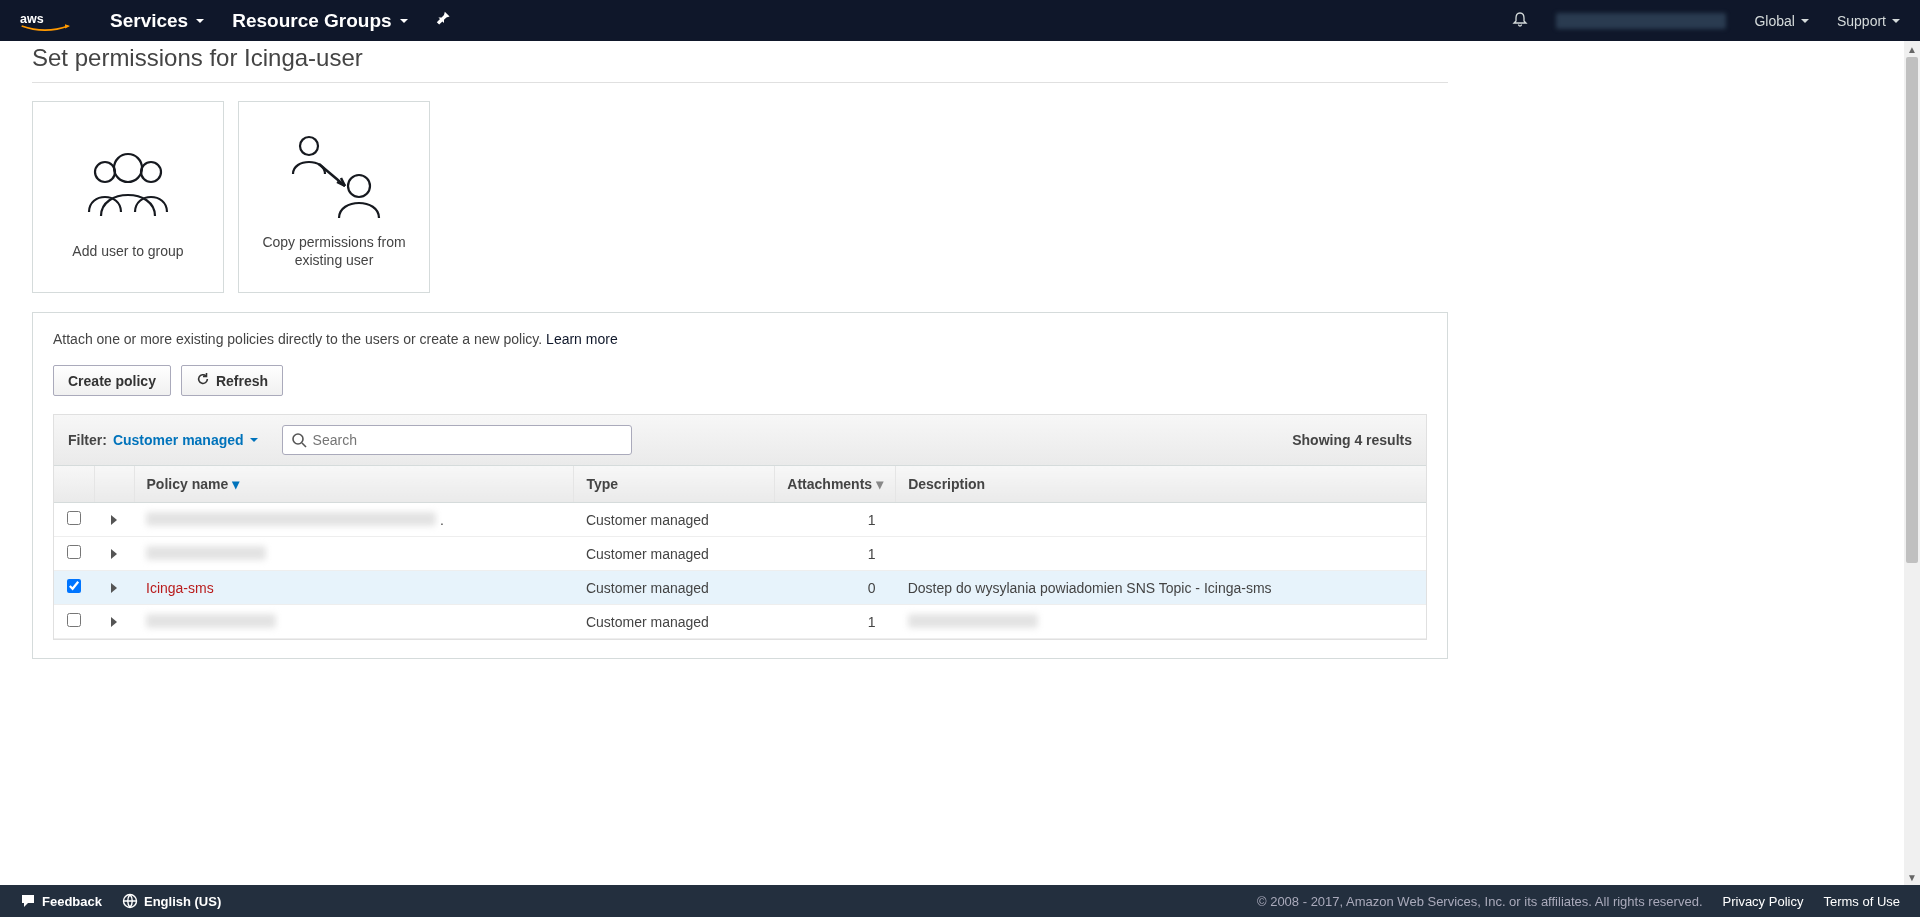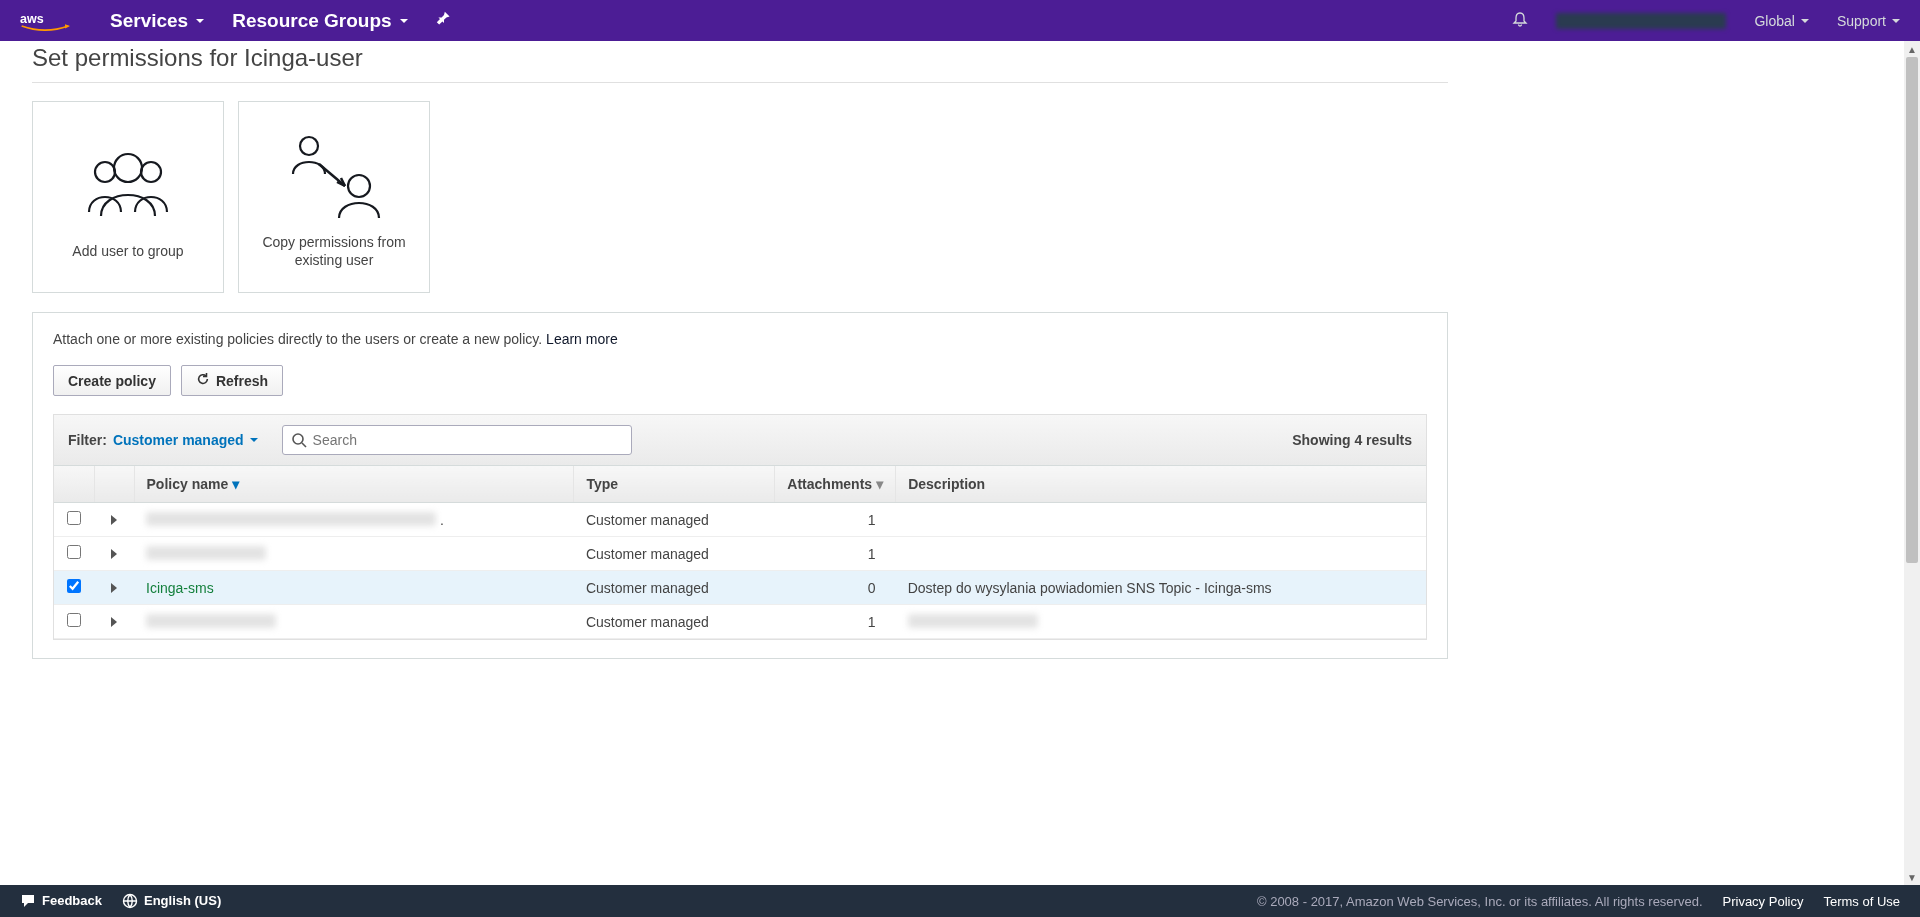--- a/index.html
+++ b/index.html
@@ -1,19 +1,19 @@
 <!DOCTYPE html>
 <html><head>
 <meta charset="utf-8">
 <style>
 * { box-sizing: border-box; margin: 0; padding: 0; }
 body { font-family: "Amazon Ember", "Helvetica Neue", Arial, sans-serif; font-size: 14px; color: #16191f; background: #fff; }
 
 
-.topnav { background: #4c1d95; height: 41px; display: flex; align-items: center; padding: 8px 20px; color: #fff; }
+.topnav { background: #0f172a; height: 41px; display: flex; align-items: center; padding: 8px 20px; color: #fff; }
 .aws-logo { display: flex; align-items: center; margin-right: 40px; }
 .aws-logo svg { height: 20px; }
 .topnav-left { display: flex; align-items: center; gap: 28px; }
 .nav-item { color: #fff; font-weight: 700; font-size: 19px; display: flex; align-items: center; gap: 8px; cursor: pointer; }
 .topnav-right { margin-left: auto; display: flex; align-items: center; gap: 28px; text-align: right; }
 .nav-item-light { color: #d5dbdb; font-weight: 400; cursor: pointer; display: flex; align-items: center; gap: 6px; }
 .user-blur { width: 170px; height: 16px; background: #2a3b50; border-radius: 2px; filter: blur(2px); }
 .caret { width: 0; height: 0; border-left: 4px solid transparent; border-right: 4px solid transparent; border-top: 4px solid currentColor; }
 .pin-icon svg, .bell-icon svg { width: 16px; height: 16px; }
 
@@ -48,29 +48,29 @@
 table.policies { width: 100%; border-collapse: collapse; }
 table.policies th { background: linear-gradient(#f7f7f7,#eaeaea); text-align: left; font-weight: 700; color: #444; padding: 10px 12px; border-bottom: 1px solid #d5dbdb; border-right: 1px solid #e5e5e5; font-size: 14px; }
 table.policies th:last-child { border-right: none; }
 table.policies th.sortable { cursor: pointer; }
 .sort-caret { color: #0073bb; margin-left: 4px; }
 table.policies td { padding: 8px 12px; border-bottom: 1px solid #eee; color: #444; vertical-align: middle; }
 table.policies tr.selected-row td { background: #e7f3fb; }
 .col-check { width: 40px; text-align: center; }
 .col-expand { width: 40px; text-align: center; }
 .expand-tri { width:0; height:0; border-top:5px solid transparent; border-bottom:5px solid transparent; border-left:6px solid #555; display:inline-block; cursor:pointer; }
-.policy-link { color: #15803d; text-decoration: none; }
+.policy-link { color: #b91c1c; text-decoration: none; }
 .blurred-text { display:inline-block; background:#e3e3e3; border-radius:3px; filter: blur(3px); color: transparent; height: 14px; }
 .col-attach { text-align: right; width: 110px; padding-right: 20px !important; }
 input[type=checkbox] { width: 14px; height: 14px; cursor: pointer; }
 
 
 .footer { position: fixed; bottom: 0; left: 0; right: 0; background: #232f3e; color: #d5dbdb; height: 32px; display: flex; align-items: center; padding: 0 20px; font-size: 13px; }
 .footer .left { display: flex; gap: 20px; align-items: center; }
-.footer .item { display: flex; align-items: flex-start; gap: 6px; cursor: pointer; color: #fff; font-weight: 700; }
+.footer .item { display: flex; align-items: center; gap: 6px; cursor: pointer; color: #fff; font-weight: 700; }
 .footer .right { margin-left: auto; display: flex; gap: 20px; align-items: center; text-align: right; }
 .footer a { color: #fff; text-decoration: none; }
 
 
 .fake-scroll { position: fixed; right: 0; top: 41px; bottom: 32px; width: 16px; background: #f0f0f0; }
 .fake-scroll .up, .fake-scroll .down { height: 16px; display:flex; align-items:center; justify-content:center; color:#666; font-size:10px; cursor:pointer; }
 .fake-scroll .thumb { position:absolute; top: 16px; left:2px; right:2px; height: 60%; background:#c0c0c0; border-radius:2px; }
 </style>
 </head>
 <body>

